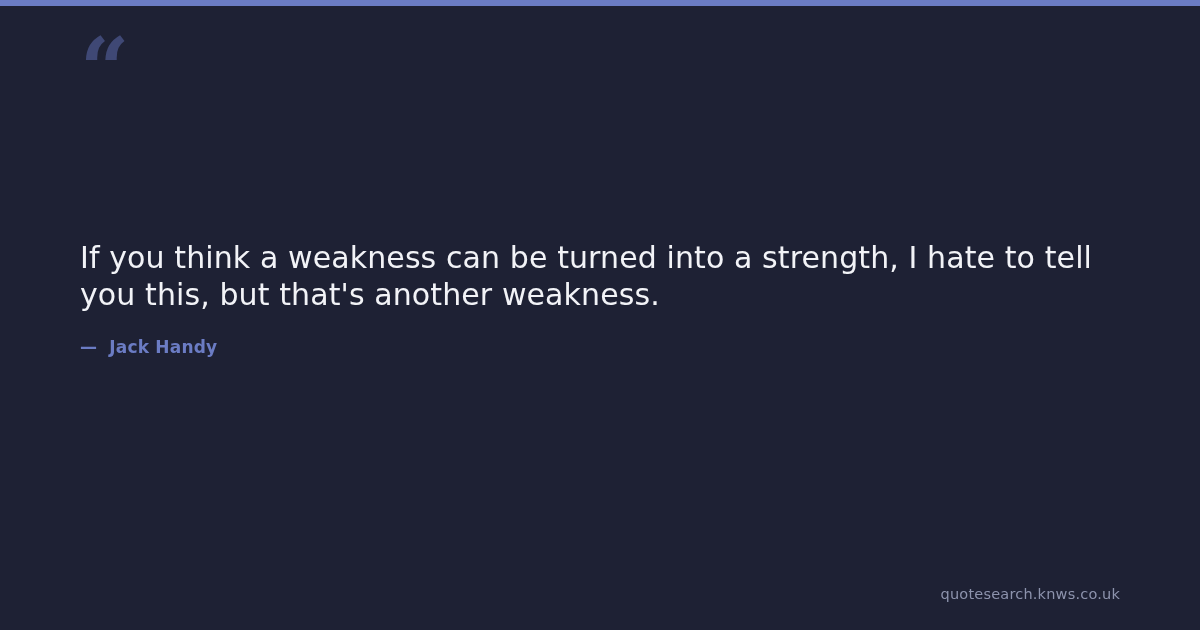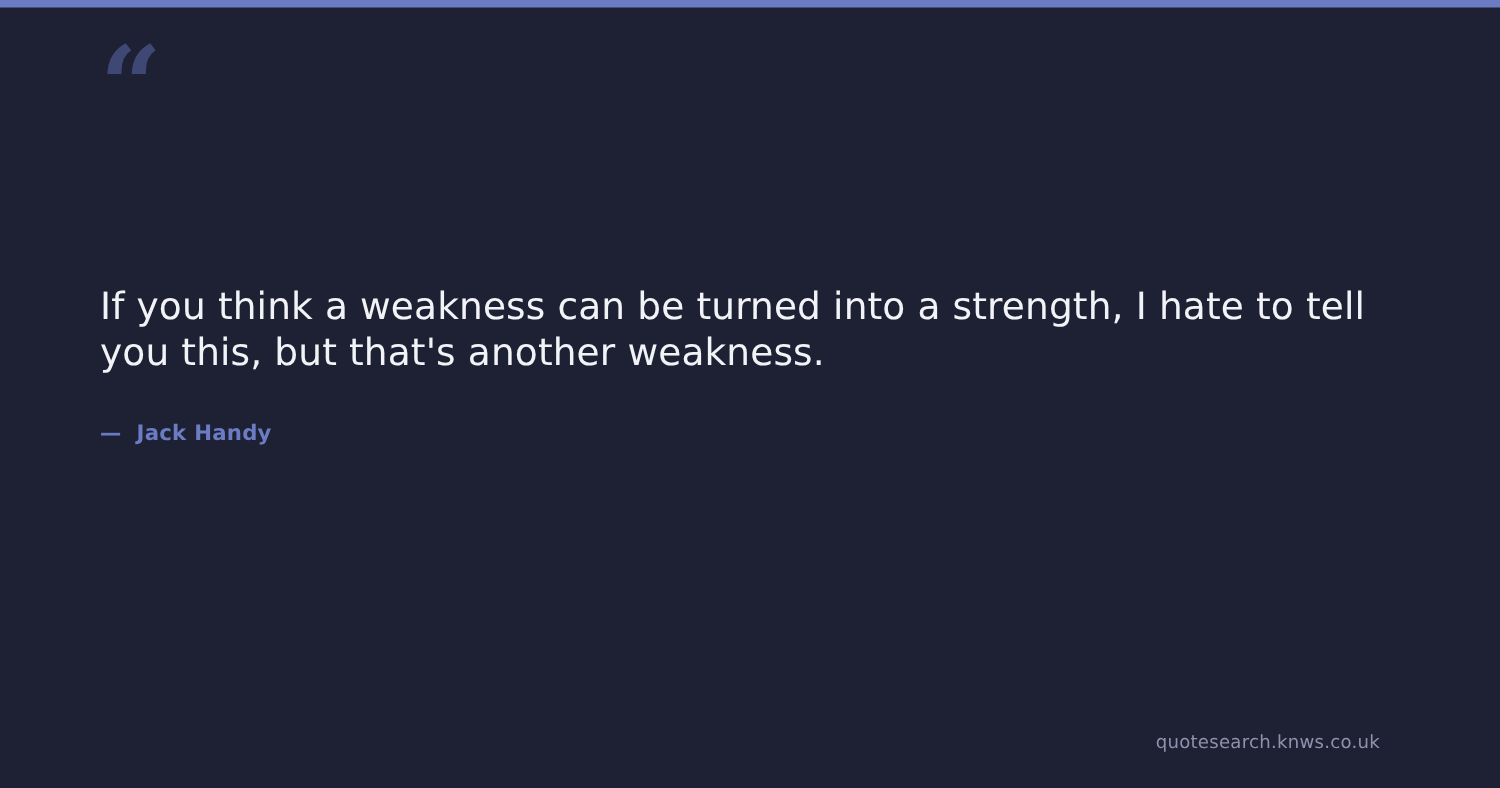--- a/index.html
+++ b/index.html
@@ -36,21 +36,21 @@
     font-size: 86px;
     font-weight: 700;
     line-height: 1;
     color: #3f4875;
     letter-spacing: -2px;
     user-select: none;
   }
   .quote-text {
     position: absolute;
     left: 80px;
-    top: 228px;
+    top: 240px;
     width: 1030px;
     font-size: 30px;
     line-height: 1.22;
     color: #f2f3f7;
     font-weight: 400;
     letter-spacing: 0.1px;
   }
   .attribution {
     position: absolute;
     left: 80px;
@@ -58,21 +58,21 @@
     font-size: 17px;
     font-weight: 700;
     color: #6b7cc4;
     letter-spacing: 0.2px;
   }
   .attribution .dash {
     margin-right: 12px;
   }
   .source {
     position: absolute;
-    right: 96px;
+    right: 80px;
     bottom: 28px;
     font-size: 14.5px;
     color: #8d93ad;
     letter-spacing: 0.2px;
   }
 </style>
 </head>
 <body>
 
 <div class="card">

